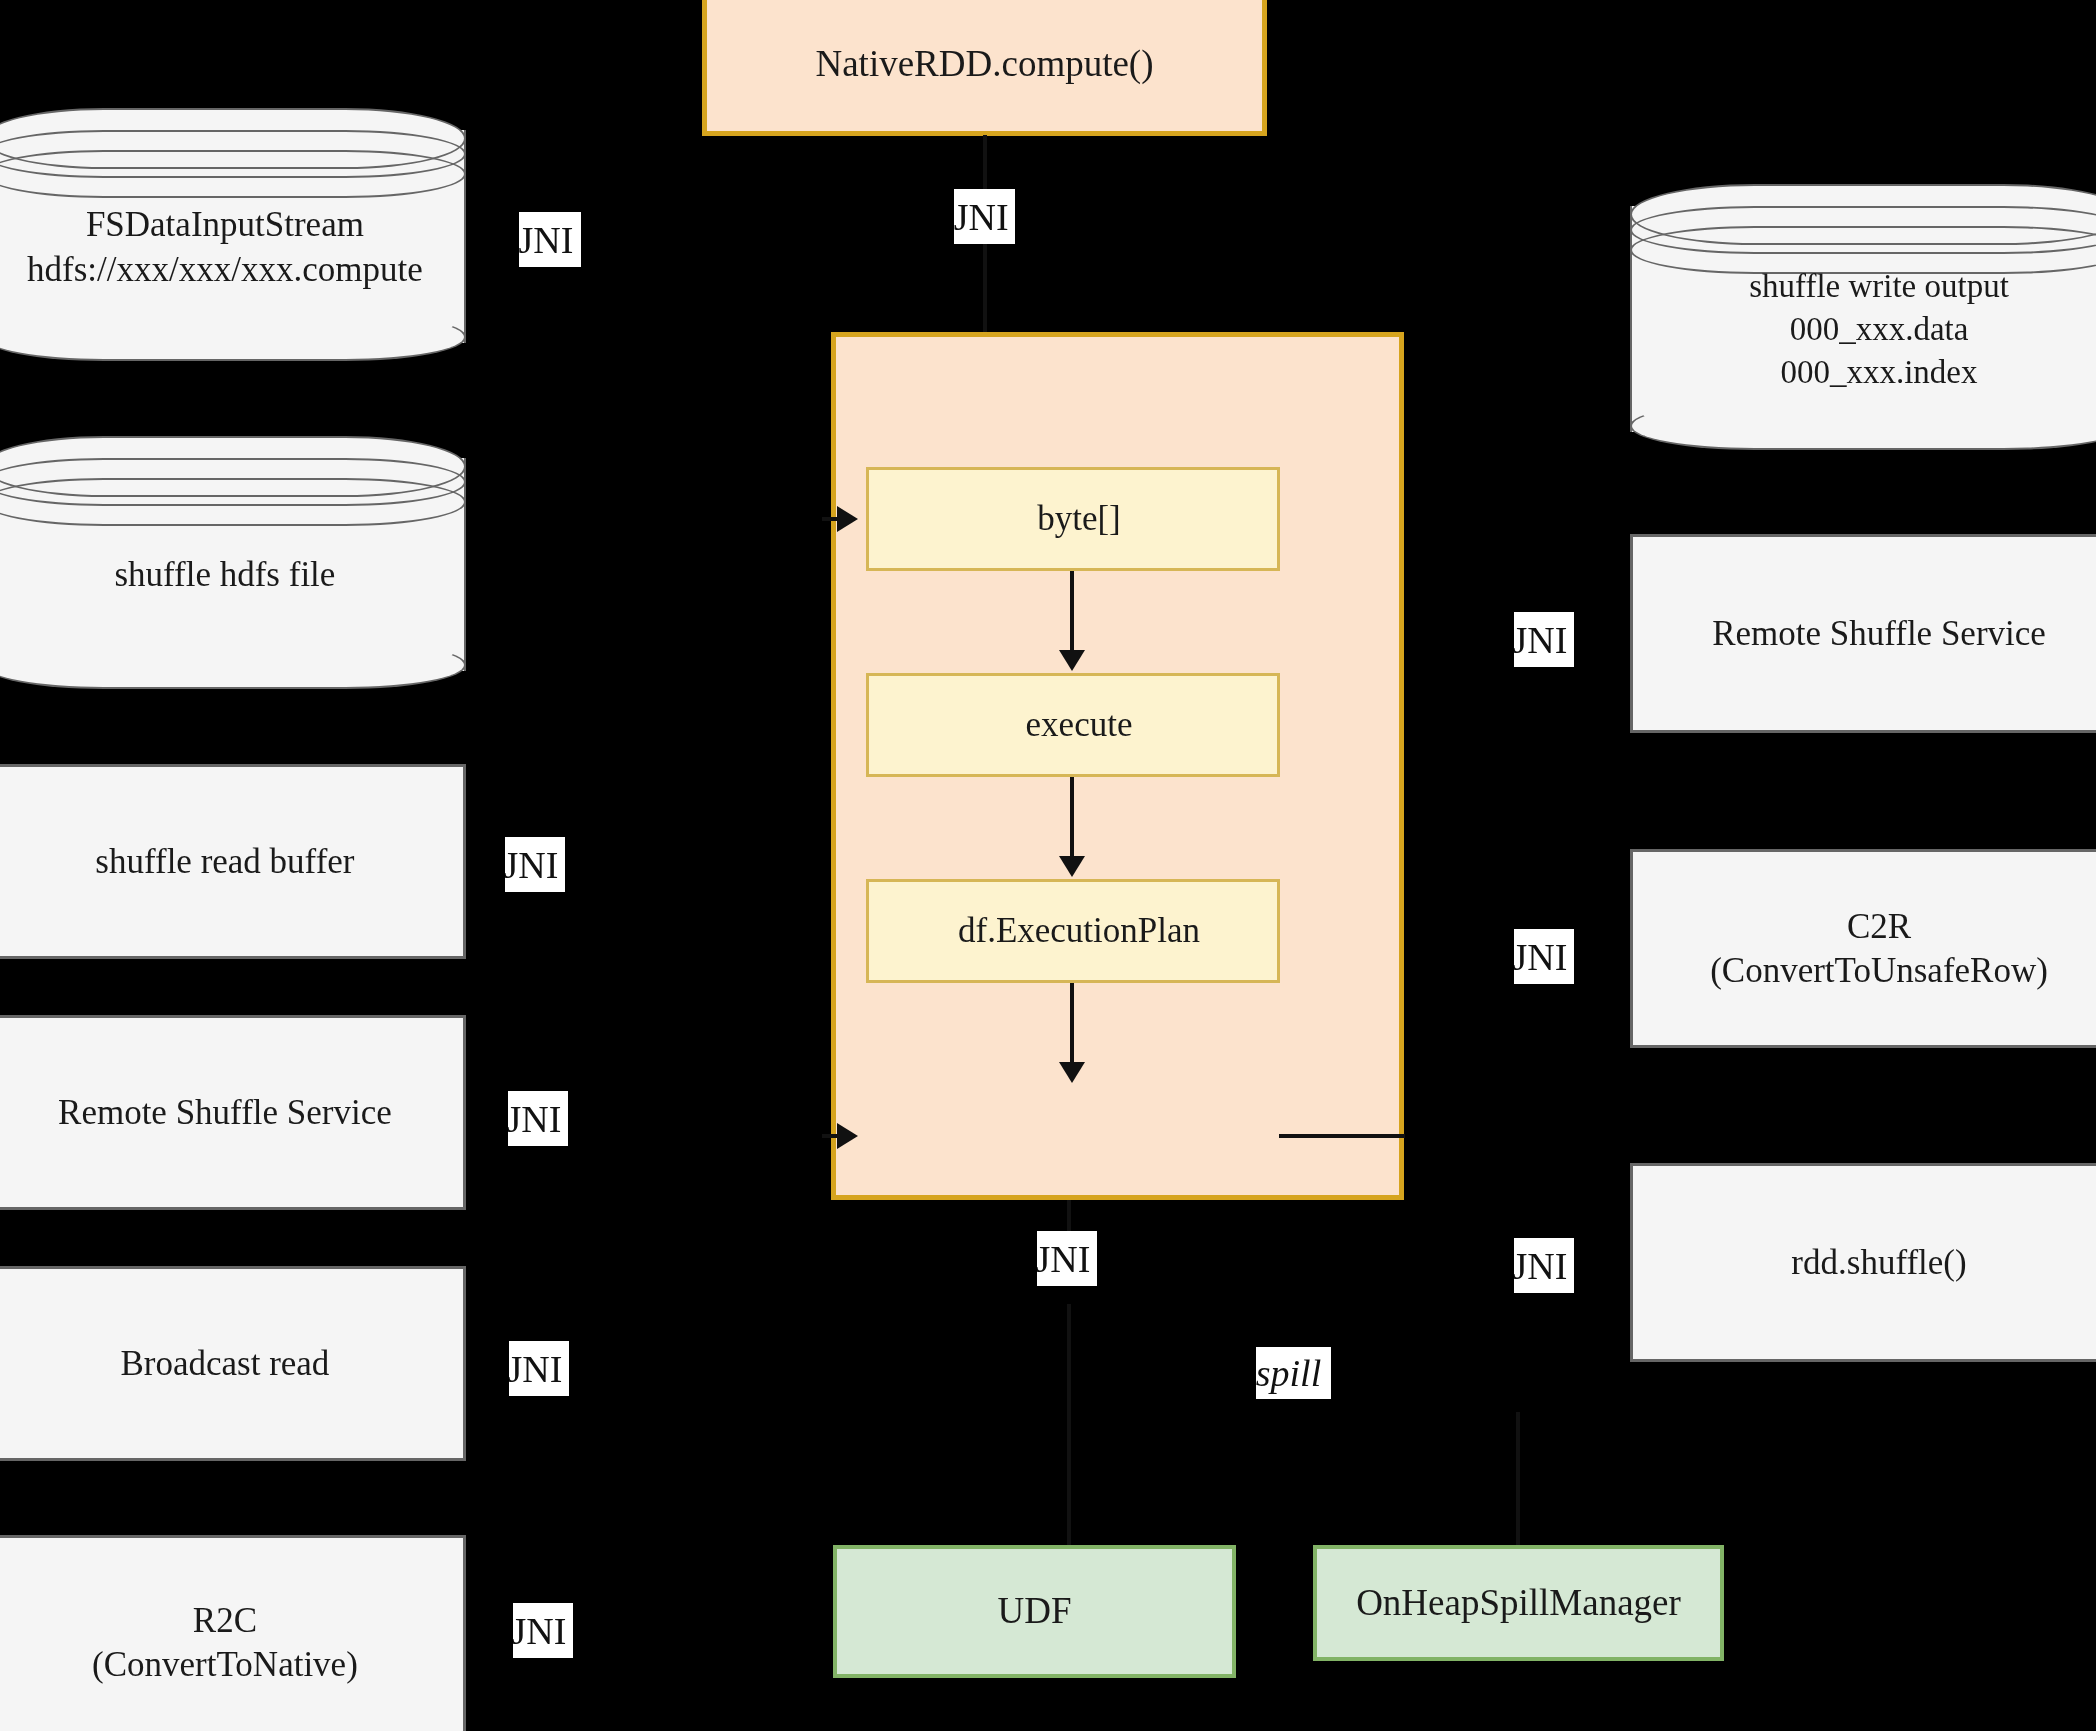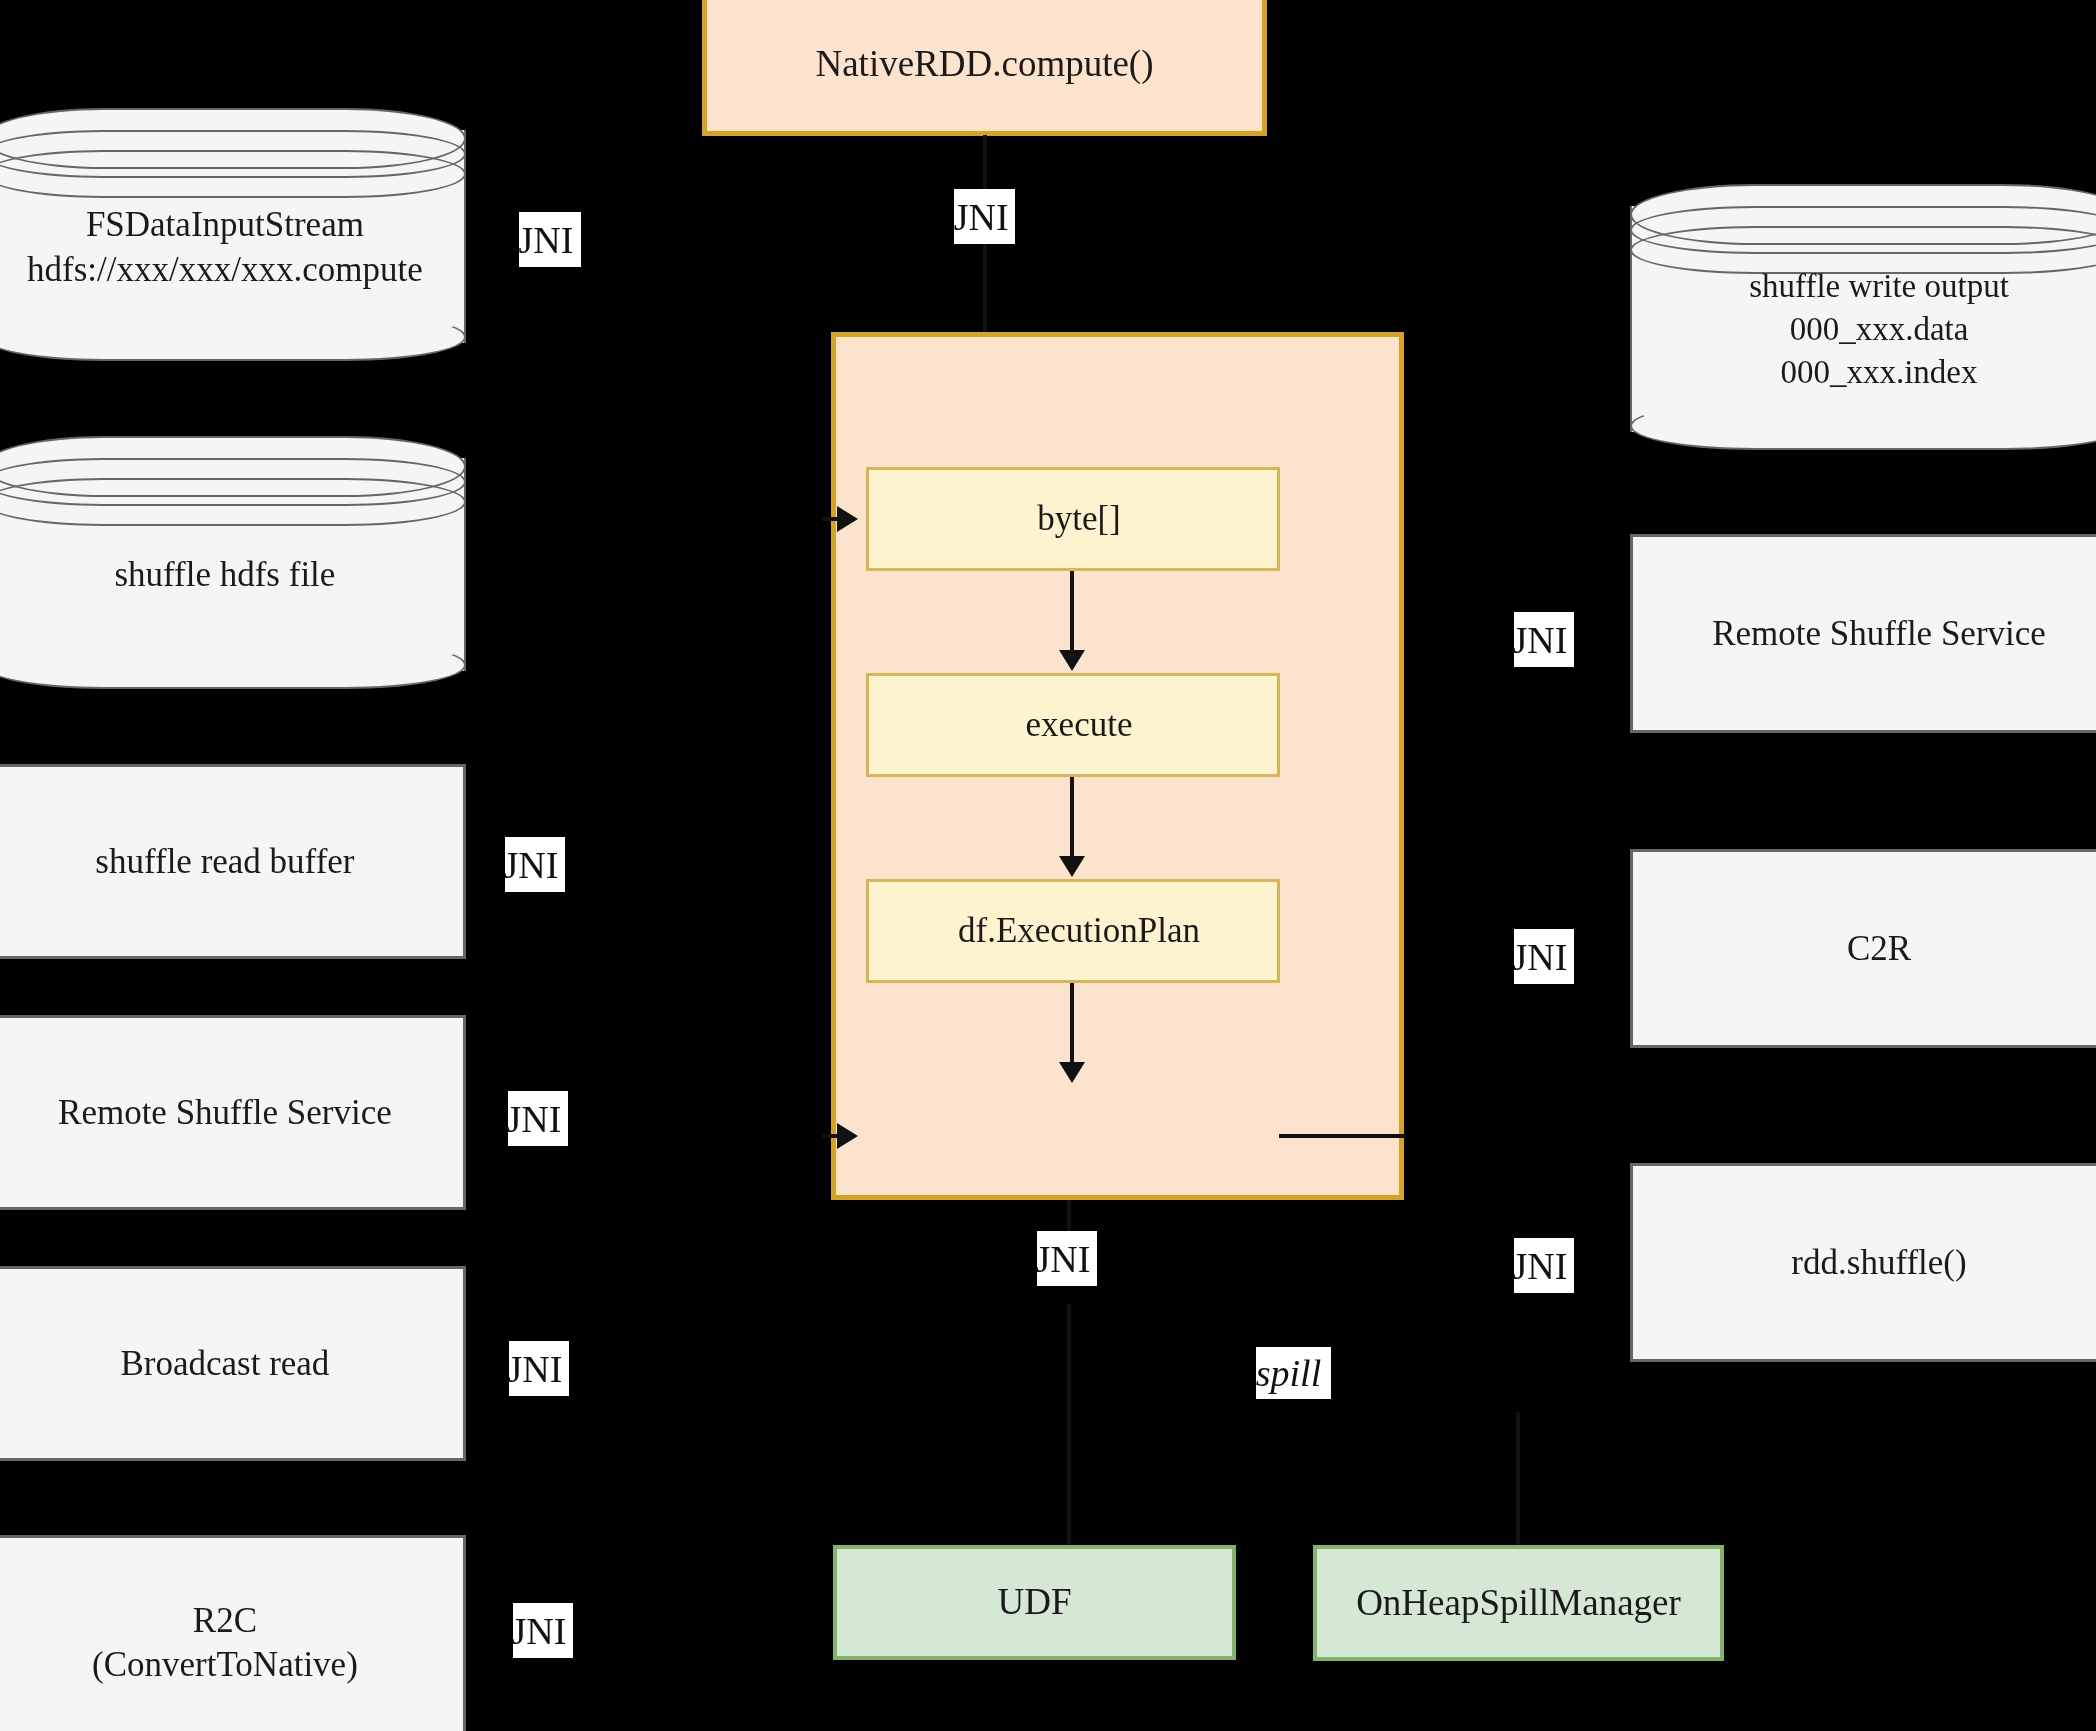--- a/index.html
+++ b/index.html
@@ -150,28 +150,29 @@
     </div>
   </div>
 
   <div class="node gray" style="left:1630px;top:534px;width:498px;height:199px;font-size:35px;">
     <span>Remote Shuffle Service</span>
   </div>
 
   <div class="node gray" style="left:1630px;top:849px;width:498px;height:199px;font-size:35px;">
     <div>
       <div>C2R</div>
+      <div>(ConvertToUnsafeRow)</div>
     </div>
   </div>
 
   <div class="node gray" style="left:1630px;top:1163px;width:498px;height:199px;font-size:35px;">
     <span>rdd.shuffle()</span>
   </div>
 
-  <div class="node green" style="left:833px;top:1545px;width:403px;height:115px;font-size:37px;">
+  <div class="node green" style="left:833px;top:1545px;width:403px;height:133px;font-size:37px;">
     <span>UDF</span>
   </div>
 
   <div class="node green" style="left:1313px;top:1545px;width:411px;height:116px;font-size:37px;">
     <span>OnHeapSpillManager</span>
   </div>
 
   <div class="vline" style="left:1516px;top:1412px;height:133px;"></div>
 
   <div class="elabel" style="left:519px;top:212px;width:62px;height:55px;font-size:38px;">

